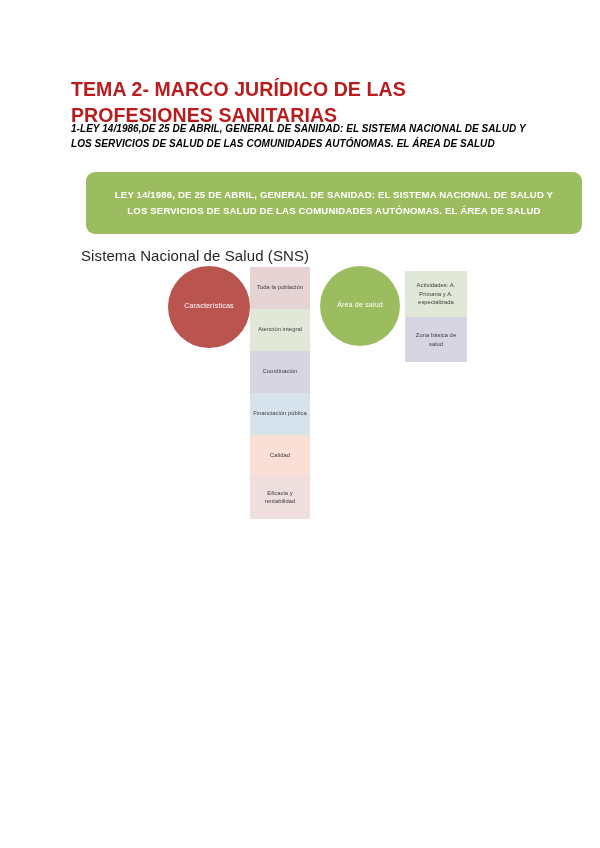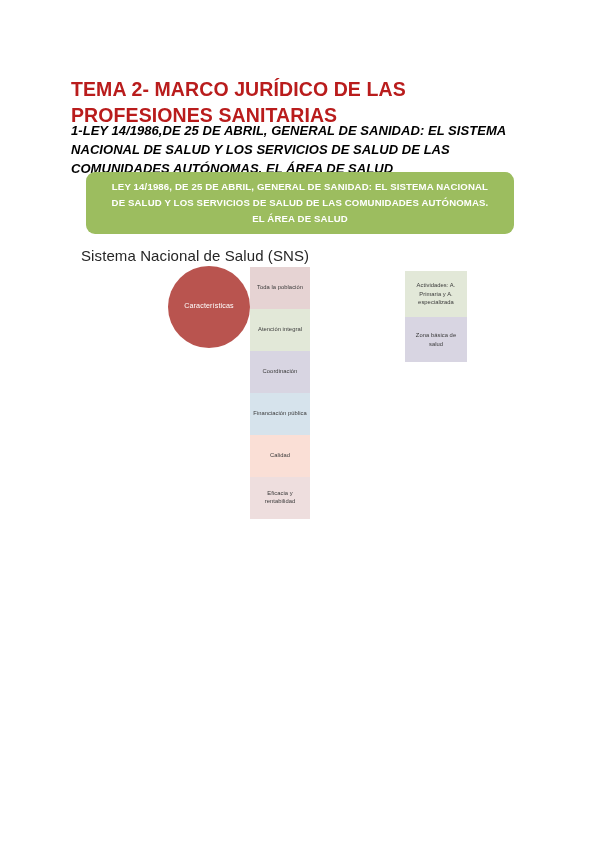--- a/index.html
+++ b/index.html
@@ -31,34 +31,34 @@
     line-height: 1.32;
     color: #b91c1c;
     letter-spacing: 0.1px;
   }
   .doc-subtitle {
     position: absolute;
     left: 71px;
     top: 122px;
     width: 462px;
     font-family: "Liberation Sans", sans-serif;
-    font-size: 13px;
+    font-size: 10px;
     font-weight: 700;
     font-style: italic;
     line-height: 1.45;
     color: #000000;
     letter-spacing: 0.05px;
   }
 
   
   .banner {
     position: absolute;
     left: 86px;
     top: 172px;
-    width: 428px;
+    width: 496px;
     height: 62px;
     background: #9cbd5f;
     border-radius: 9px;
     display: flex;
     align-items: center;
     justify-content: center;
     box-sizing: border-box;
     padding: 0 18px;
   }
   .banner-text {
@@ -206,20 +206,23 @@
         <span class="box-label">Financiación pública</span>
       </div>
       <div class="stack-box" style="background:#fadfd6">
         <span class="box-label">Calidad</span>
       </div>
       <div class="stack-box" style="background:#eedede">
         <span class="box-label">Eficacia y rentabilidad</span>
       </div>
     </div>
 
+    <div class="circle circle-green">
+      <span class="circle-label">Área de salud</span>
+    </div>
 
     <div class="side-stack">
       <div class="side-box b1" style="background:#e2e8d8">
         <span class="box-label">Actividades: A. Primaria y A. especializada</span>
       </div>
       <div class="side-box b2" style="background:#d8d5e2">
         <span class="box-label">Zona básica de salud</span>
       </div>
     </div>
 

